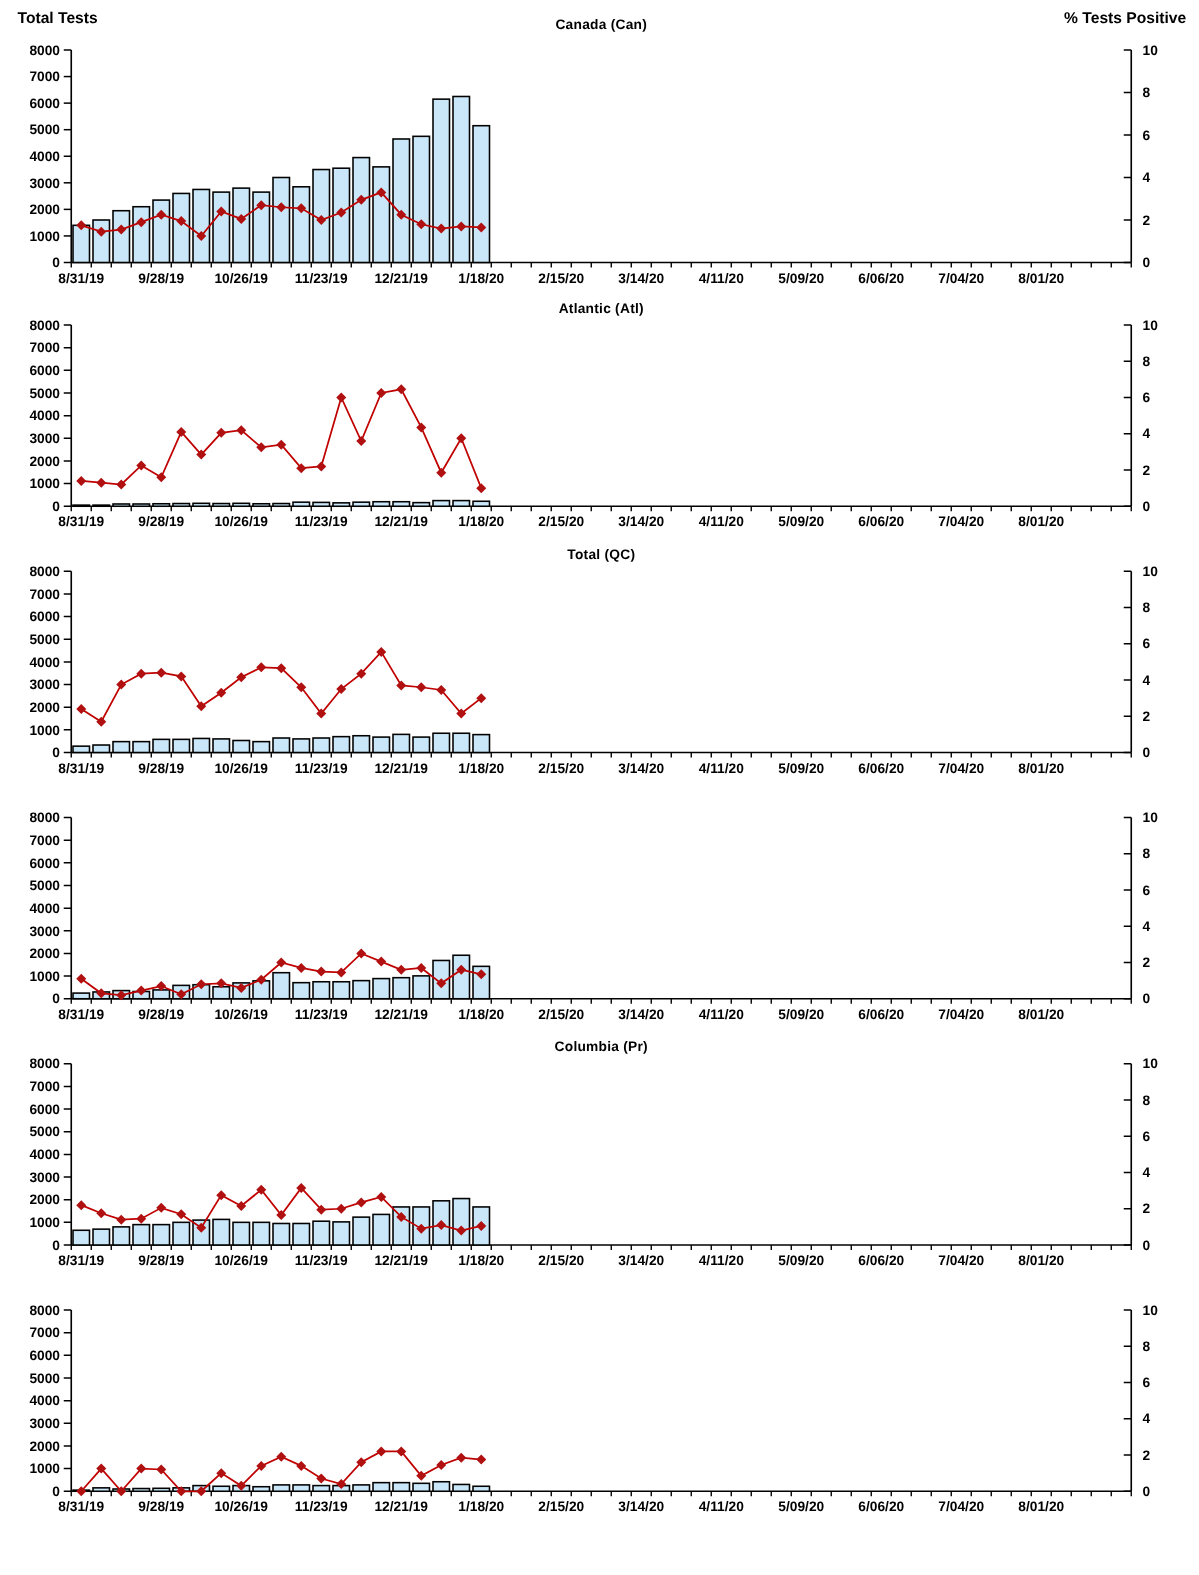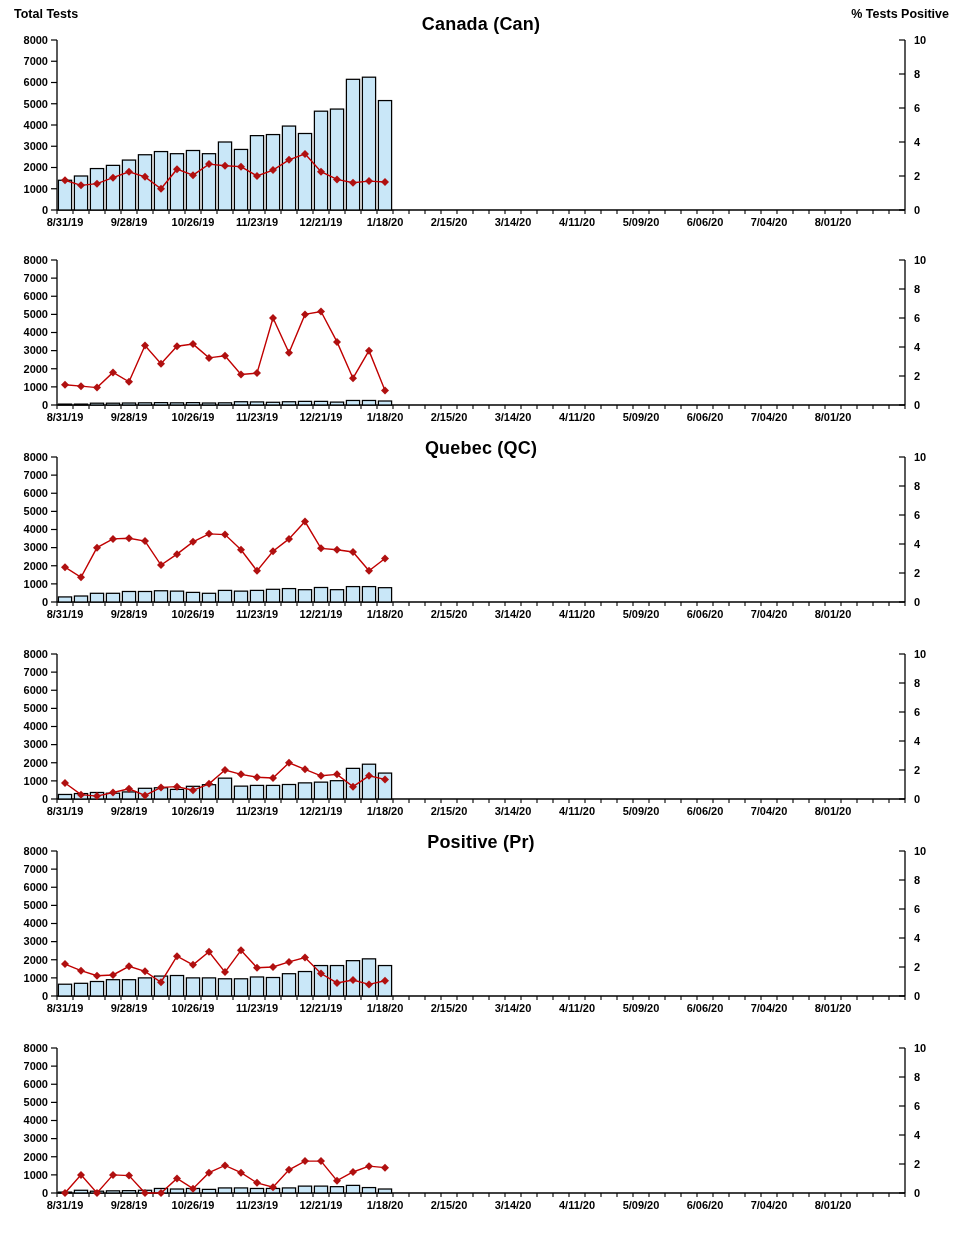--- a/index.html
+++ b/index.html
@@ -2,21 +2,21 @@
 <html><head>
 <meta charset="utf-8">
 <style>
   html,body{margin:0;padding:0;background:#fff;}
   #page{width:959px;height:1212px;background:#fff;position:relative;
         font-family:"Liberation Sans",sans-serif;color:#000;overflow:hidden;}
   .chart{position:relative;width:959px;}
   .chart-0{height:238px;}
   .chart-n{height:197px;}
   .chart-title{position:absolute;left:57px;width:848px;text-align:center;
-               font-weight:bold;font-size:18px;letter-spacing:.2px;}
+               font-weight:bold;font-size:11px;letter-spacing:.2px;}
   .chart-0 .chart-title{top:14px;}
   .chart-n .chart-title{top:3px;}
   .axis-header-left{position:absolute;left:14px;top:7px;font-weight:bold;font-size:12.5px;}
   .axis-header-right{position:absolute;right:10px;top:7px;font-weight:bold;font-size:12.5px;}
   svg{display:block;}
   .legend{height:37px;display:flex;align-items:center;justify-content:center;gap:86px;
           font-size:15px;}
   .legend-item{display:flex;align-items:center;gap:4px;}
   .legend-swatch{width:26px;height:13px;border:1.6px solid #23344d;background:#C9E7F8;}
 </style>
@@ -170,20 +170,21 @@
         <path d="M 305 149.9 L 309 153.9 L 305 157.9 L 301 153.9 Z" fill="#B01010"></path>
         <path d="M 321 167.75 L 325 171.75 L 321 175.75 L 317 171.75 Z" fill="#B01010"></path>
         <path d="M 337 175.4 L 341 179.4 L 337 183.4 L 333 179.4 Z" fill="#B01010"></path>
         <path d="M 353 178.8 L 357 182.8 L 353 186.8 L 349 182.8 Z" fill="#B01010"></path>
         <path d="M 369 177.1 L 373 181.1 L 369 185.1 L 365 181.1 Z" fill="#B01010"></path>
         <path d="M 385 177.95 L 389 181.95 L 385 185.95 L 381 181.95 Z" fill="#B01010"></path>
       </svg>
   </div>
 
   <div class="chart chart-n">
+    <div class="chart-title">Atlantic (Atl)</div>
     <svg width="959" height="197">
         <line x1="57" y1="22" x2="57" y2="167" stroke="#000000" stroke-width="1.3"></line>
         <line x1="905" y1="22" x2="905" y2="167" stroke="#000000" stroke-width="1.3"></line>
         <line x1="57" y1="167" x2="905" y2="167" stroke="#000000" stroke-width="1.3"></line>
         <line x1="51" y1="167" x2="57" y2="167" stroke="#000000" stroke-width="1.2"></line>
         <text x="48" y="170.8" text-anchor="end" font-family="&quot;Liberation Sans&quot;,sans-serif" font-size="11" font-weight="bold" fill="#000000">0</text>
         <line x1="51" y1="148.875" x2="57" y2="148.875" stroke="#000000" stroke-width="1.2"></line>
         <text x="48" y="152.675" text-anchor="end" font-family="&quot;Liberation Sans&quot;,sans-serif" font-size="11" font-weight="bold" fill="#000000">1000</text>
         <line x1="51" y1="130.75" x2="57" y2="130.75" stroke="#000000" stroke-width="1.2"></line>
         <text x="48" y="134.55" text-anchor="end" font-family="&quot;Liberation Sans&quot;,sans-serif" font-size="11" font-weight="bold" fill="#000000">2000</text>
@@ -318,21 +319,21 @@
         <path d="M 305 72.375 L 309 76.375 L 305 80.375 L 301 76.375 Z" fill="#B01010"></path>
         <path d="M 321 69.475 L 325 73.475 L 321 77.475 L 317 73.475 Z" fill="#B01010"></path>
         <path d="M 337 99.92500000000001 L 341 103.92500000000001 L 337 107.92500000000001 L 333 103.92500000000001 Z" fill="#B01010"></path>
         <path d="M 353 136.175 L 357 140.175 L 353 144.175 L 349 140.175 Z" fill="#B01010"></path>
         <path d="M 369 108.625 L 373 112.625 L 369 116.625 L 365 112.625 Z" fill="#B01010"></path>
         <path d="M 385 148.5 L 389 152.5 L 385 156.5 L 381 152.5 Z" fill="#B01010"></path>
       </svg>
   </div>
 
   <div class="chart chart-n">
-    <div class="chart-title">Quebec (QC)</div>
+    <div class="chart-title">Total (QC)</div>
     <svg width="959" height="197">
         <line x1="57" y1="22" x2="57" y2="167" stroke="#000000" stroke-width="1.3"></line>
         <line x1="905" y1="22" x2="905" y2="167" stroke="#000000" stroke-width="1.3"></line>
         <line x1="57" y1="167" x2="905" y2="167" stroke="#000000" stroke-width="1.3"></line>
         <line x1="51" y1="167" x2="57" y2="167" stroke="#000000" stroke-width="1.2"></line>
         <text x="48" y="170.8" text-anchor="end" font-family="&quot;Liberation Sans&quot;,sans-serif" font-size="11" font-weight="bold" fill="#000000">0</text>
         <line x1="51" y1="148.875" x2="57" y2="148.875" stroke="#000000" stroke-width="1.2"></line>
         <text x="48" y="152.675" text-anchor="end" font-family="&quot;Liberation Sans&quot;,sans-serif" font-size="11" font-weight="bold" fill="#000000">1000</text>
         <line x1="51" y1="130.75" x2="57" y2="130.75" stroke="#000000" stroke-width="1.2"></line>
         <text x="48" y="134.55" text-anchor="end" font-family="&quot;Liberation Sans&quot;,sans-serif" font-size="11" font-weight="bold" fill="#000000">2000</text>
@@ -615,21 +616,21 @@
         <path d="M 305 133.275 L 309 137.275 L 305 141.275 L 301 137.275 Z" fill="#B01010"></path>
         <path d="M 321 139.8 L 325 143.8 L 321 147.8 L 317 143.8 Z" fill="#B01010"></path>
         <path d="M 337 138.35 L 341 142.35 L 337 146.35 L 333 142.35 Z" fill="#B01010"></path>
         <path d="M 353 150.675 L 357 154.675 L 353 158.675 L 349 154.675 Z" fill="#B01010"></path>
         <path d="M 369 139.8 L 373 143.8 L 369 147.8 L 365 143.8 Z" fill="#B01010"></path>
         <path d="M 385 143.425 L 389 147.425 L 385 151.425 L 381 147.425 Z" fill="#B01010"></path>
       </svg>
   </div>
 
   <div class="chart chart-n">
-    <div class="chart-title">Positive (Pr)</div>
+    <div class="chart-title">Columbia (Pr)</div>
     <svg width="959" height="197">
         <line x1="57" y1="22" x2="57" y2="167" stroke="#000000" stroke-width="1.3"></line>
         <line x1="905" y1="22" x2="905" y2="167" stroke="#000000" stroke-width="1.3"></line>
         <line x1="57" y1="167" x2="905" y2="167" stroke="#000000" stroke-width="1.3"></line>
         <line x1="51" y1="167" x2="57" y2="167" stroke="#000000" stroke-width="1.2"></line>
         <text x="48" y="170.8" text-anchor="end" font-family="&quot;Liberation Sans&quot;,sans-serif" font-size="11" font-weight="bold" fill="#000000">0</text>
         <line x1="51" y1="148.875" x2="57" y2="148.875" stroke="#000000" stroke-width="1.2"></line>
         <text x="48" y="152.675" text-anchor="end" font-family="&quot;Liberation Sans&quot;,sans-serif" font-size="11" font-weight="bold" fill="#000000">1000</text>
         <line x1="51" y1="130.75" x2="57" y2="130.75" stroke="#000000" stroke-width="1.2"></line>
         <text x="48" y="134.55" text-anchor="end" font-family="&quot;Liberation Sans&quot;,sans-serif" font-size="11" font-weight="bold" fill="#000000">2000</text>

